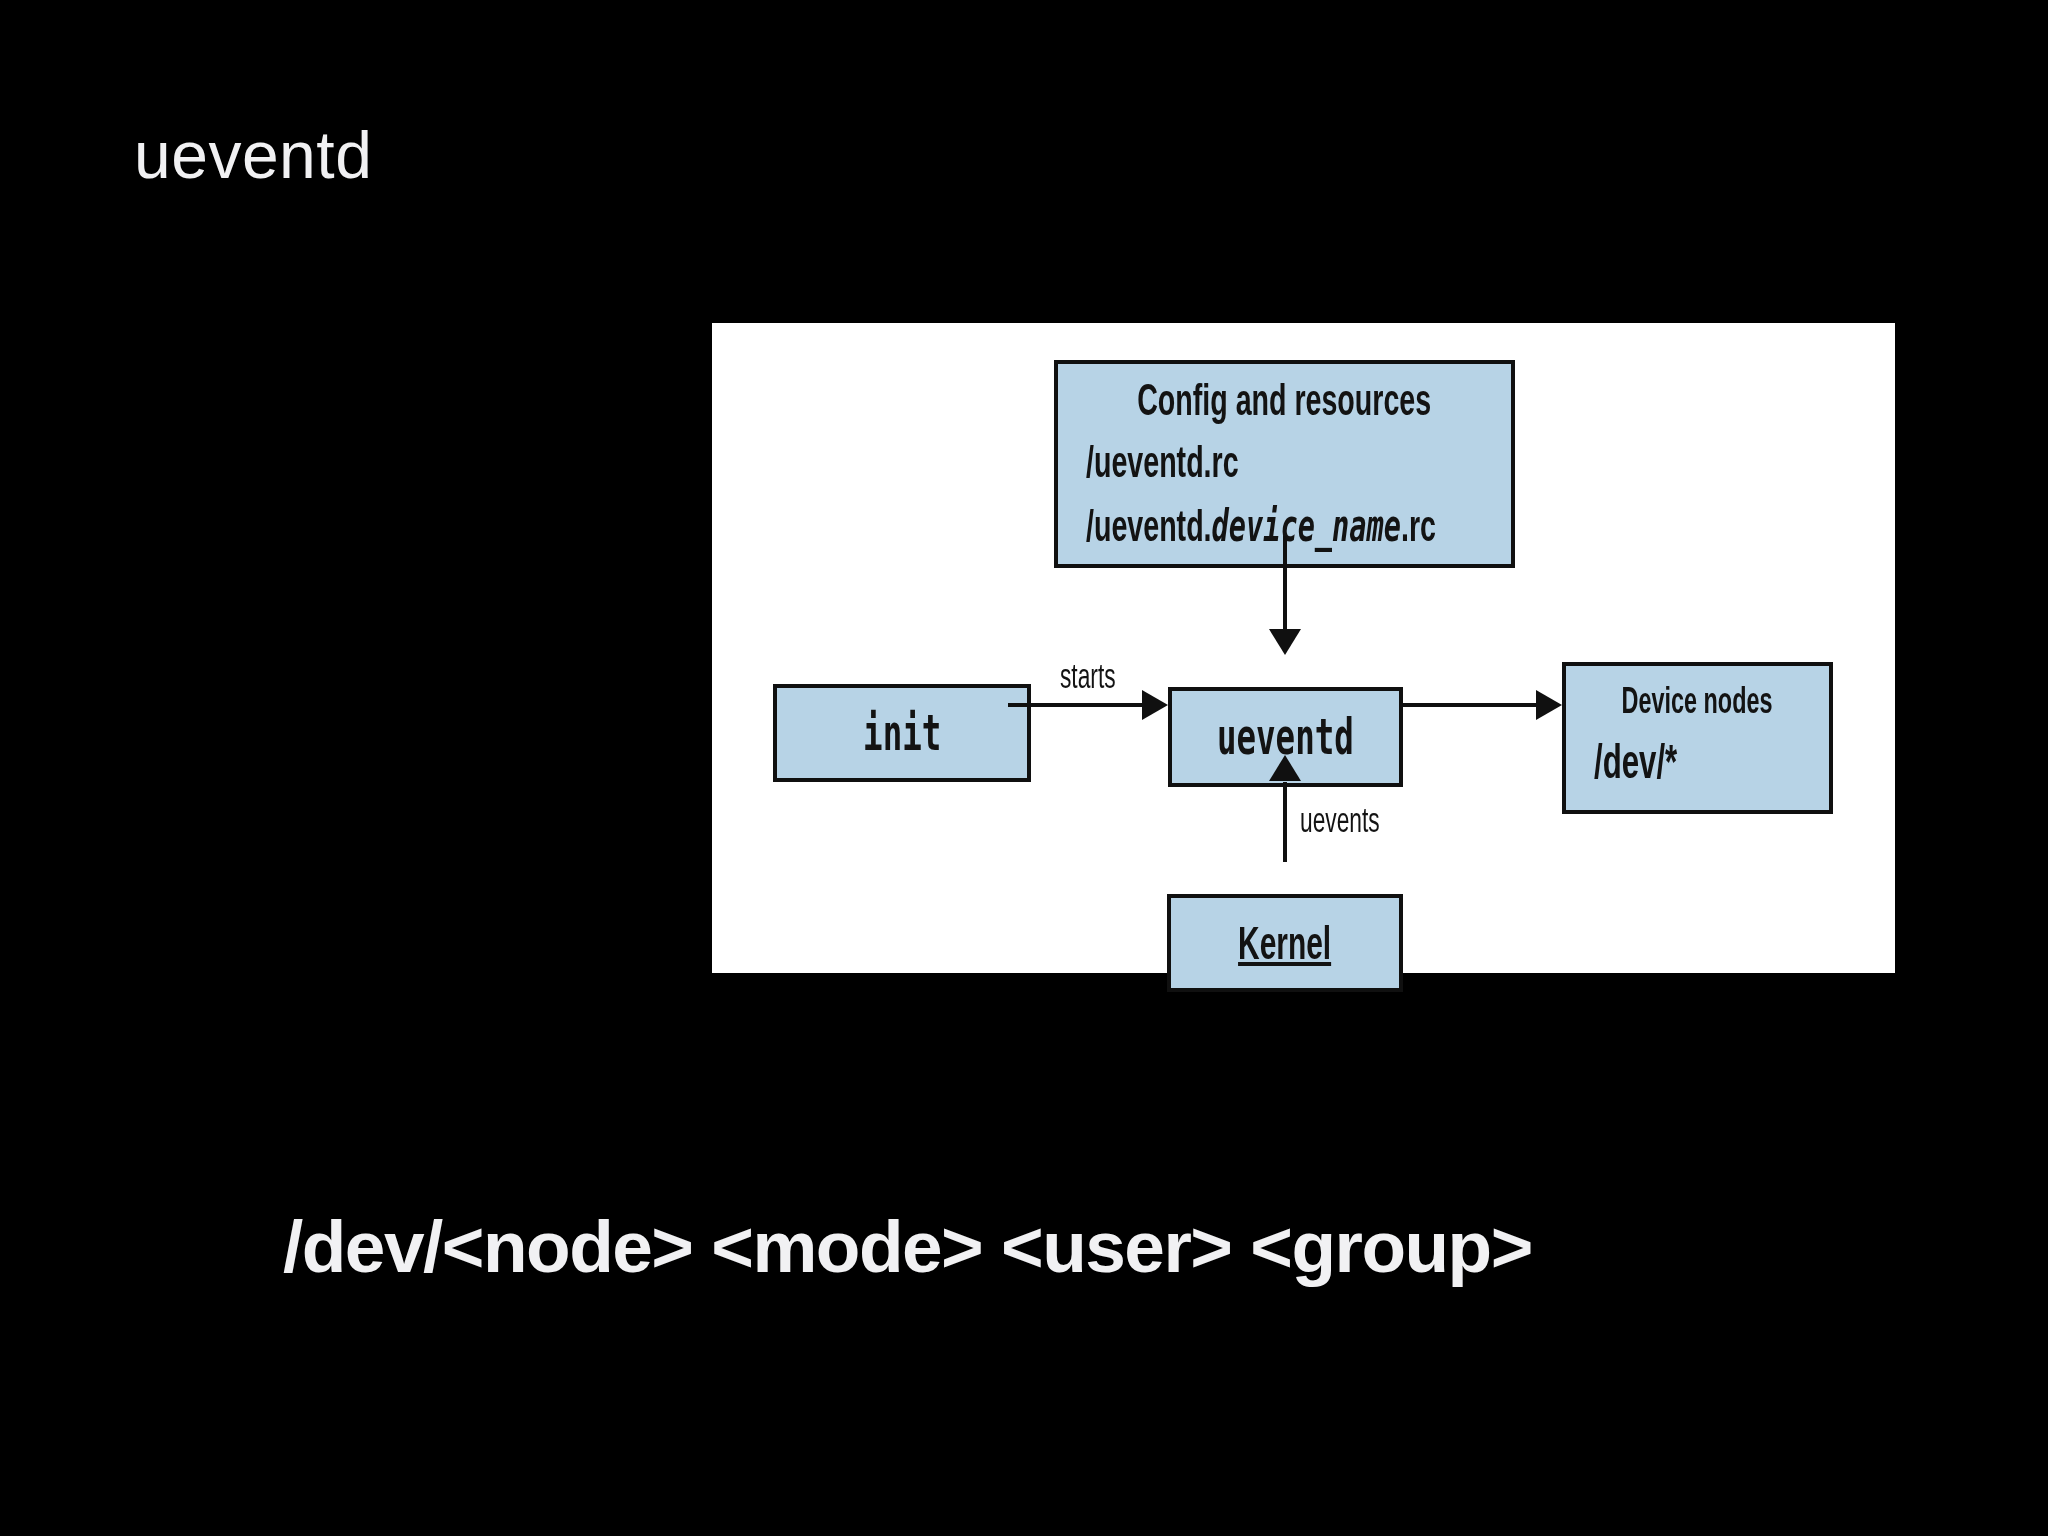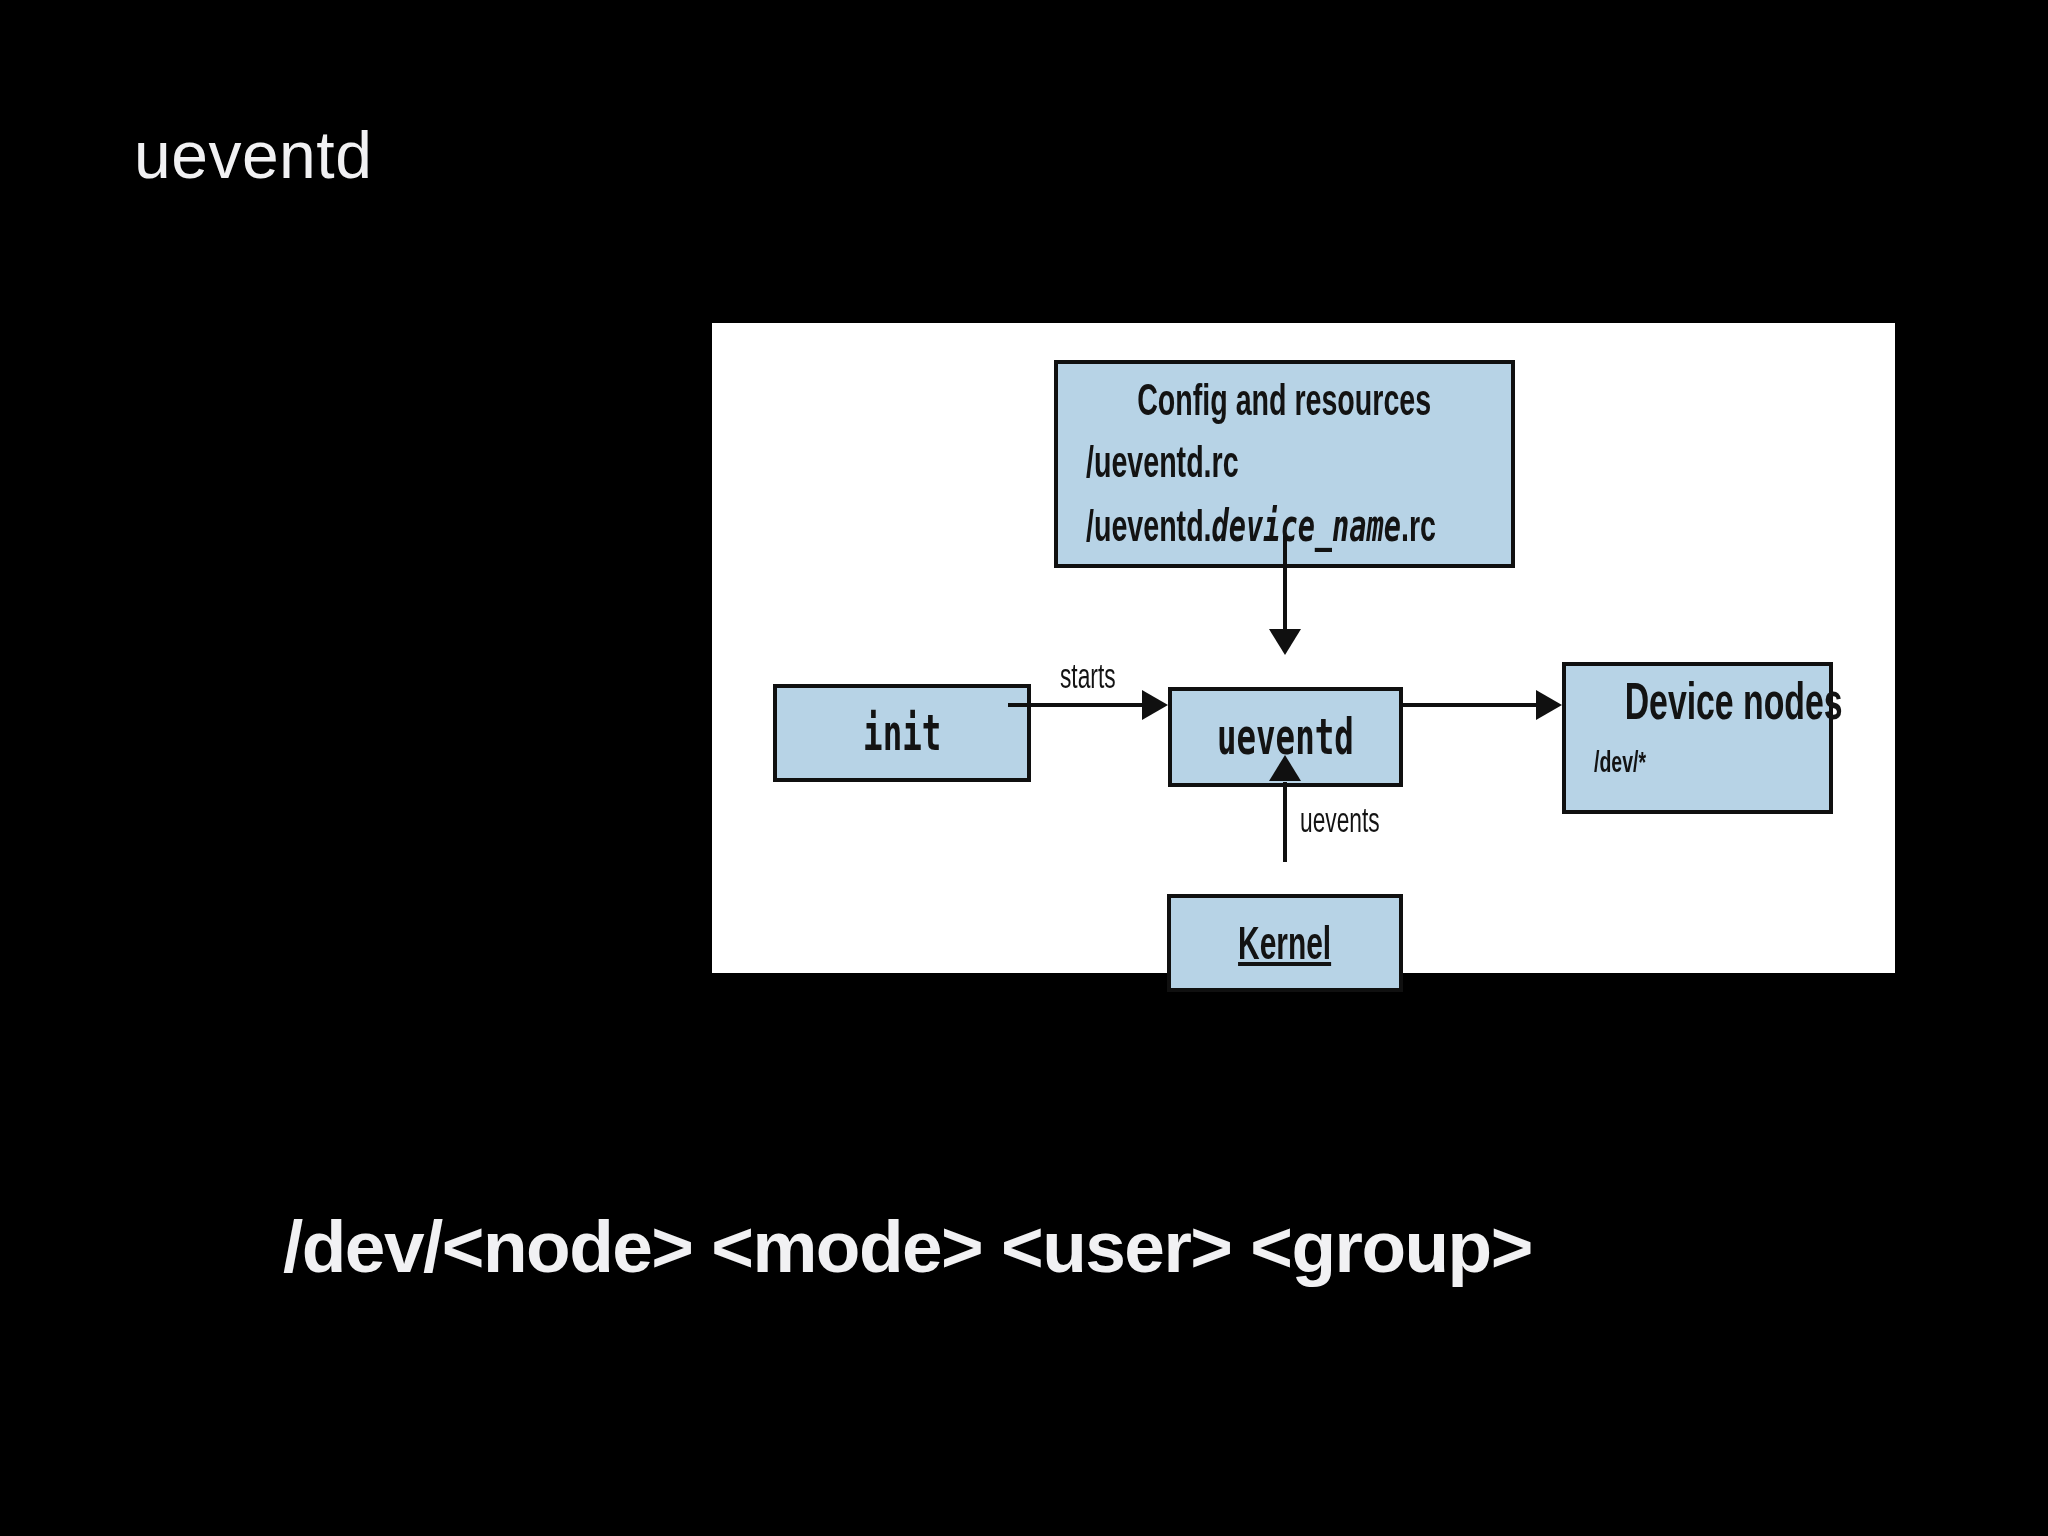--- a/index.html
+++ b/index.html
@@ -81,22 +81,22 @@
     font-weight: 700;
     line-height: 60px;
   }
   .node-file-line {
     padding-left: 28px;
     font-size: 44px;
     font-weight: 700;
     line-height: 64px;
     text-align: left;
   }
-  .node-device .node-heading { font-size: 52px; line-height: 62px; }
-  .node-device .node-file-line { line-height: 60px; font-size: 30px; }
+  .node-device .node-heading { font-size: 36px; line-height: 62px; }
+  .node-device .node-file-line { line-height: 60px; font-size: 48px; }
   .node-kernel .node-heading { font-size: 46px; }
 
   .mono-label {
     font-family: "DejaVu Sans Mono", monospace;
     font-size: 50px;
     font-weight: 700;
     color: var(--diagram-text);
   }
   .var-italic {
     font-family: "DejaVu Sans Mono", monospace;

